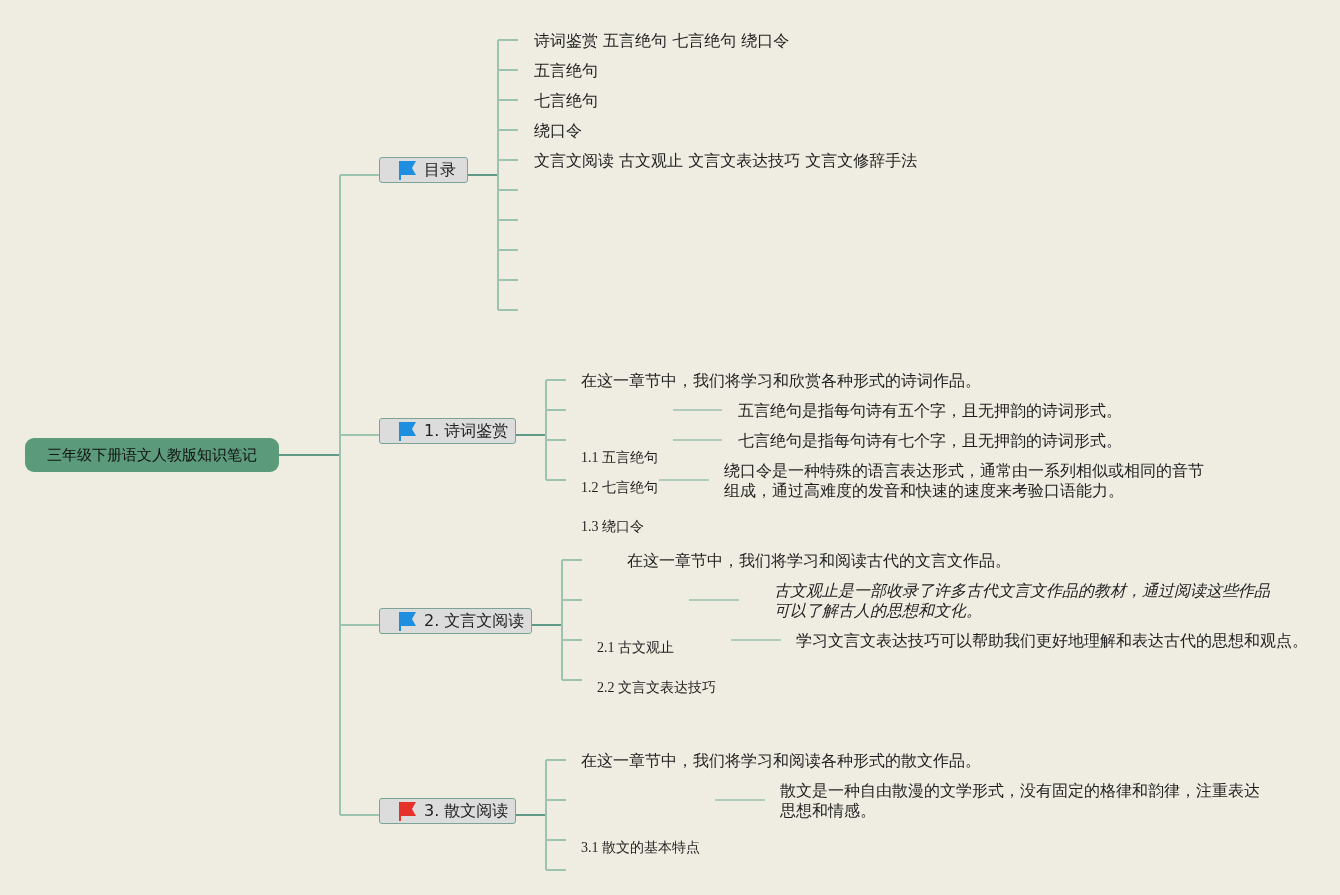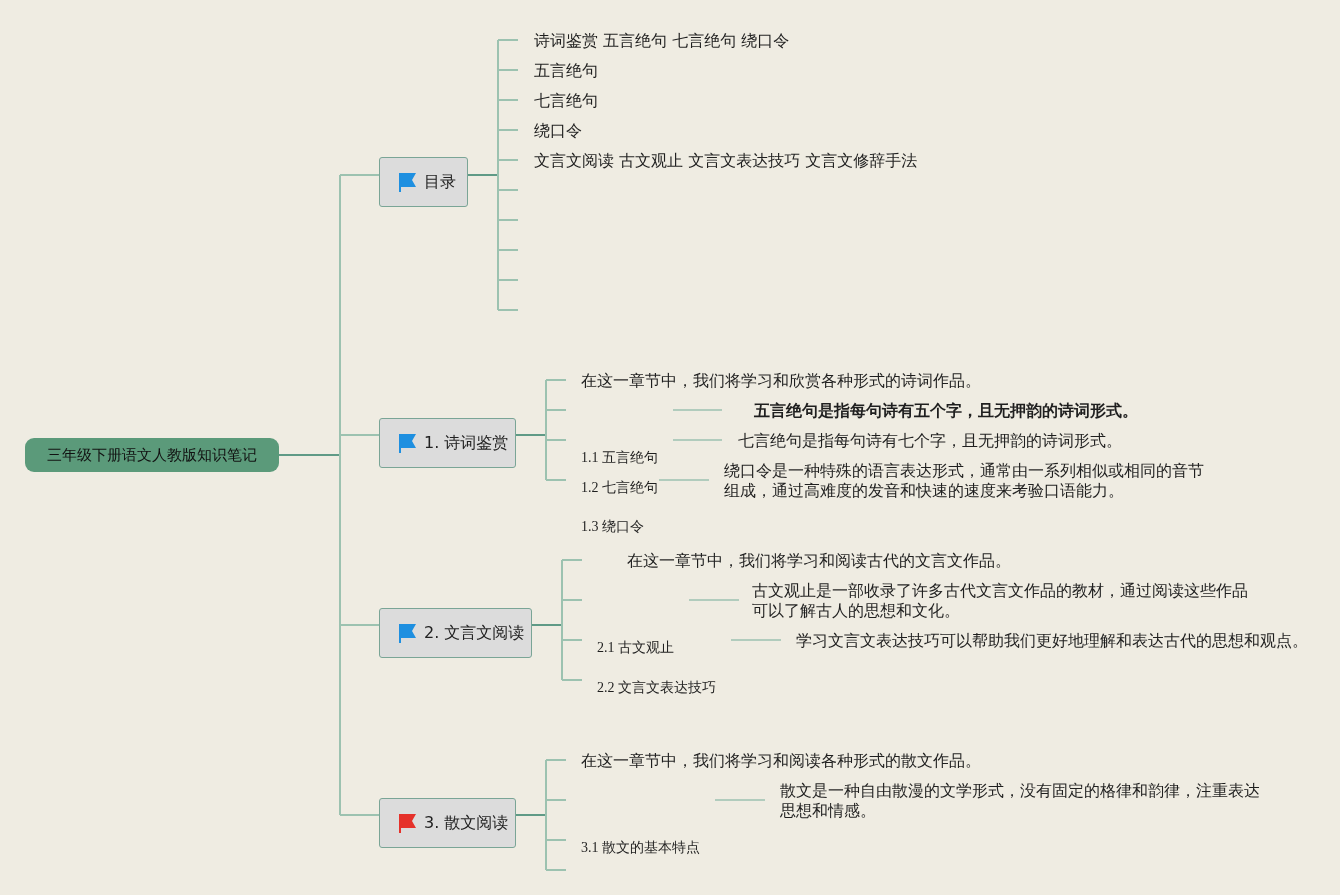--- a/index.html
+++ b/index.html
@@ -10,21 +10,21 @@
     color: #1f1f1f;
   }
   #lines { position: absolute; left: 0; top: 0; width: 1340px; height: 895px; }
   .root {
     position: absolute; left: 25px; top: 438px; width: 254px; height: 34px;
     background: #5b9a7a; border-radius: 9px;
     display: flex; align-items: center; justify-content: center;
     font-weight: normal; font-size: 15px; color: #111;
   }
   .topic {
-    position: absolute; height: 50px; box-sizing: border-box;
+    position: absolute; height: 26px; box-sizing: border-box;
     background: #dcdcdc; border: 1px solid #7aa596; border-radius: 3px;
     display: flex; align-items: center; padding-left: 16px;
     font-size: 16px; color: #222;
   }
   .flag { width: 22px; height: 22px; margin-right: 6px; flex: none; }
   .node {
     position: absolute; font-size: 16px; line-height: 20px; color: #1f1f1f;
     white-space: nowrap;
   }
   .serif { font-family: "Liberation Serif", "DejaVu Serif", serif; font-size: 14px; margin-top: 47px; }
@@ -95,35 +95,35 @@
 <div class="node" style="left:534px;top:151px;">文言文阅读 古文观止 文言文表达技巧 文言文修辞手法</div>
 
 <div class="topic" style="left:379px;top:418px;width:137px;">
   <svg class="flag" viewBox="0 0 22 22">
       <path d="M3 2 H20 L16 9 L20 16 H5 V21 H3 Z" fill="#1e8fe0"></path>
     </svg>
   <span>1. 诗词鉴赏</span>
 </div>
 <div class="node" style="left:581px;top:371px;">在这一章节中，我们将学习和欣赏各种形式的诗词作品。</div>
 <div class="node serif" style="left:581px;top:401px;">1.1 五言绝句</div>
-<div class="node" style="left:754px;top:401px;font-weight:bold;">五言绝句是指每句诗有五个字，且无押韵的诗词形式。</div>
+<div class="node" style="left:738px;top:401px;">五言绝句是指每句诗有五个字，且无押韵的诗词形式。</div>
 <div class="node serif" style="left:581px;top:431px;">1.2 七言绝句</div>
 <div class="node" style="left:738px;top:431px;">七言绝句是指每句诗有七个字，且无押韵的诗词形式。</div>
 <div class="node serif" style="left:581px;top:470px;">1.3 绕口令</div>
 <div class="node desc" style="left:724px;top:461px;width:495px;">绕口令是一种特殊的语言表达形式，通常由一系列相似或相同的音节组成，通过高难度的发音和快速的速度来考验口语能力。</div>
 
 <div class="topic" style="left:379px;top:608px;width:153px;">
   <svg class="flag" viewBox="0 0 22 22">
       <path d="M3 2 H20 L16 9 L20 16 H5 V21 H3 Z" fill="#1e8fe0"></path>
     </svg>
   <span>2. 文言文阅读</span>
 </div>
 <div class="node" style="left:627px;top:551px;">在这一章节中，我们将学习和阅读古代的文言文作品。</div>
 <div class="node serif" style="left:597px;top:591px;">2.1 古文观止</div>
-<div class="node desc" style="left:752px;top:581px;width:500px;">古文观止是一部收录了许多古代文言文作品的教材，通过阅读这些作品可以了解古人的思想和文化。</div>
+<div class="node desc" style="left:774px;top:581px;width:500px;font-style:italic;">古文观止是一部收录了许多古代文言文作品的教材，通过阅读这些作品可以了解古人的思想和文化。</div>
 <div class="node serif" style="left:597px;top:631px;">2.2 文言文表达技巧</div>
 <div class="node" style="left:796px;top:631px;">学习文言文表达技巧可以帮助我们更好地理解和表达古代的思想和观点。</div>
 
 <div class="topic" style="left:379px;top:798px;width:137px;">
   <svg class="flag" viewBox="0 0 22 22">
       <path d="M3 2 H20 L16 9 L20 16 H5 V21 H3 Z" fill="#e5312a"></path>
     </svg>
   <span>3. 散文阅读</span>
 </div>
 <div class="node" style="left:581px;top:751px;">在这一章节中，我们将学习和阅读各种形式的散文作品。</div>

